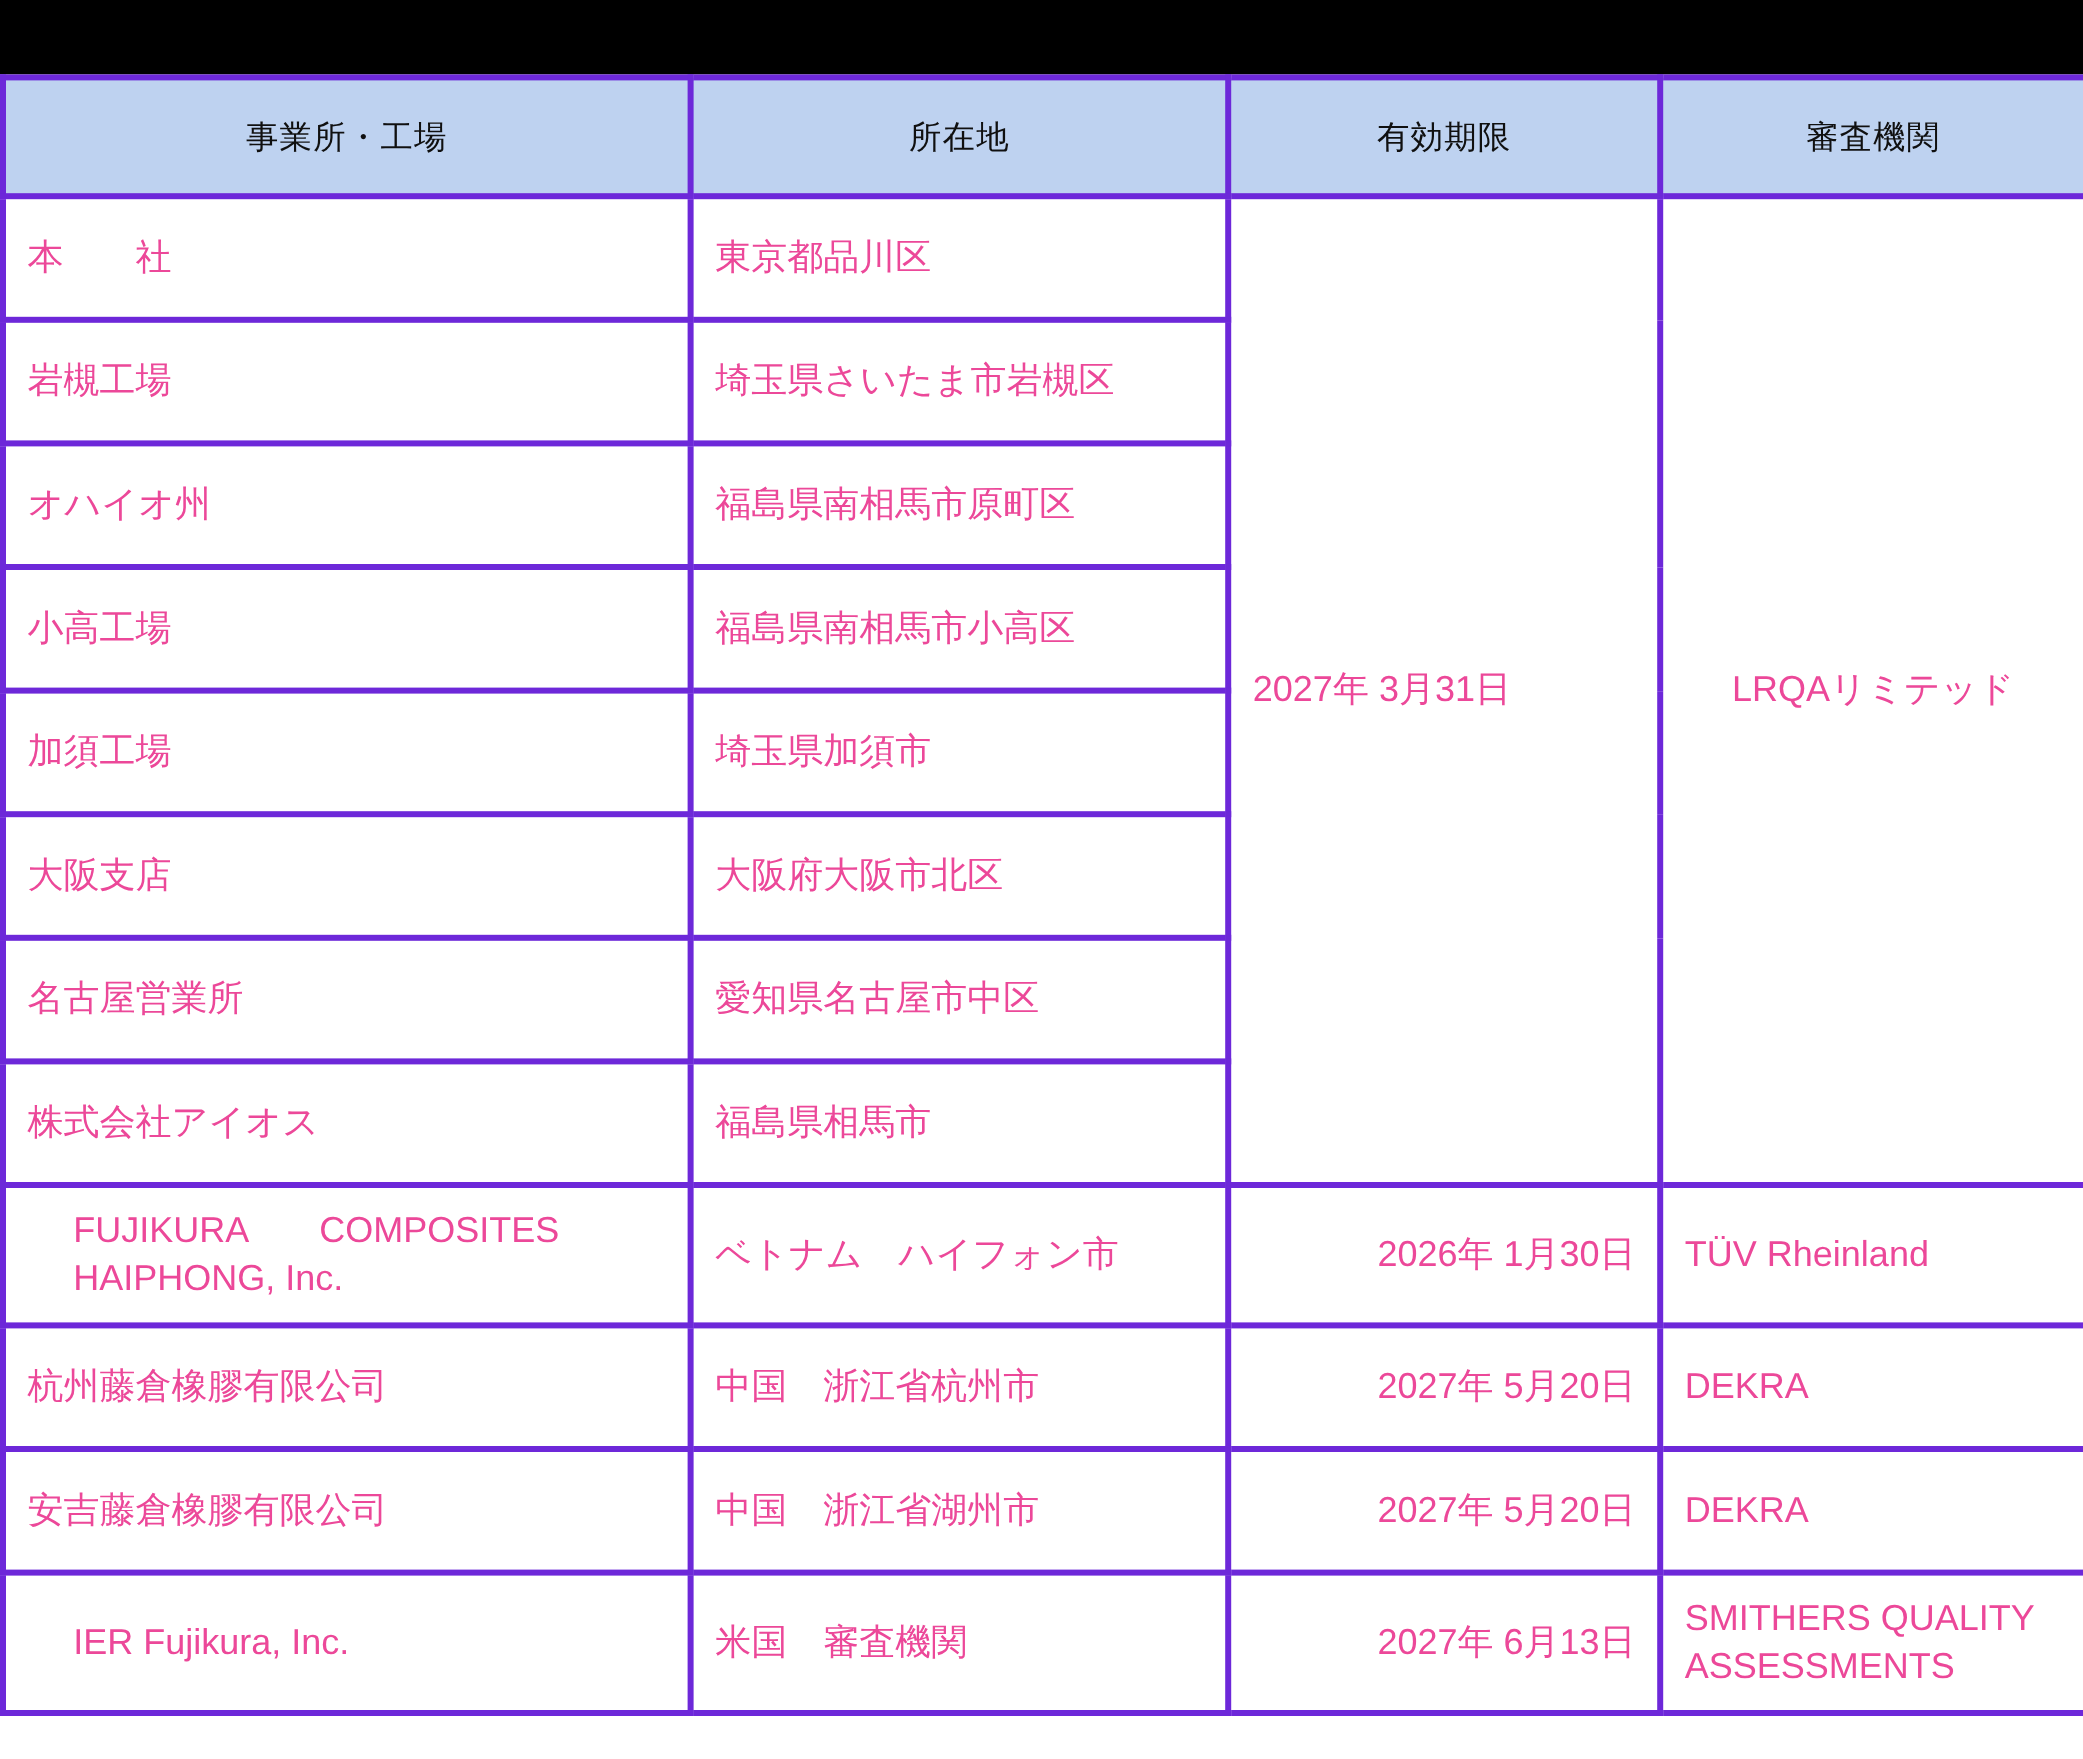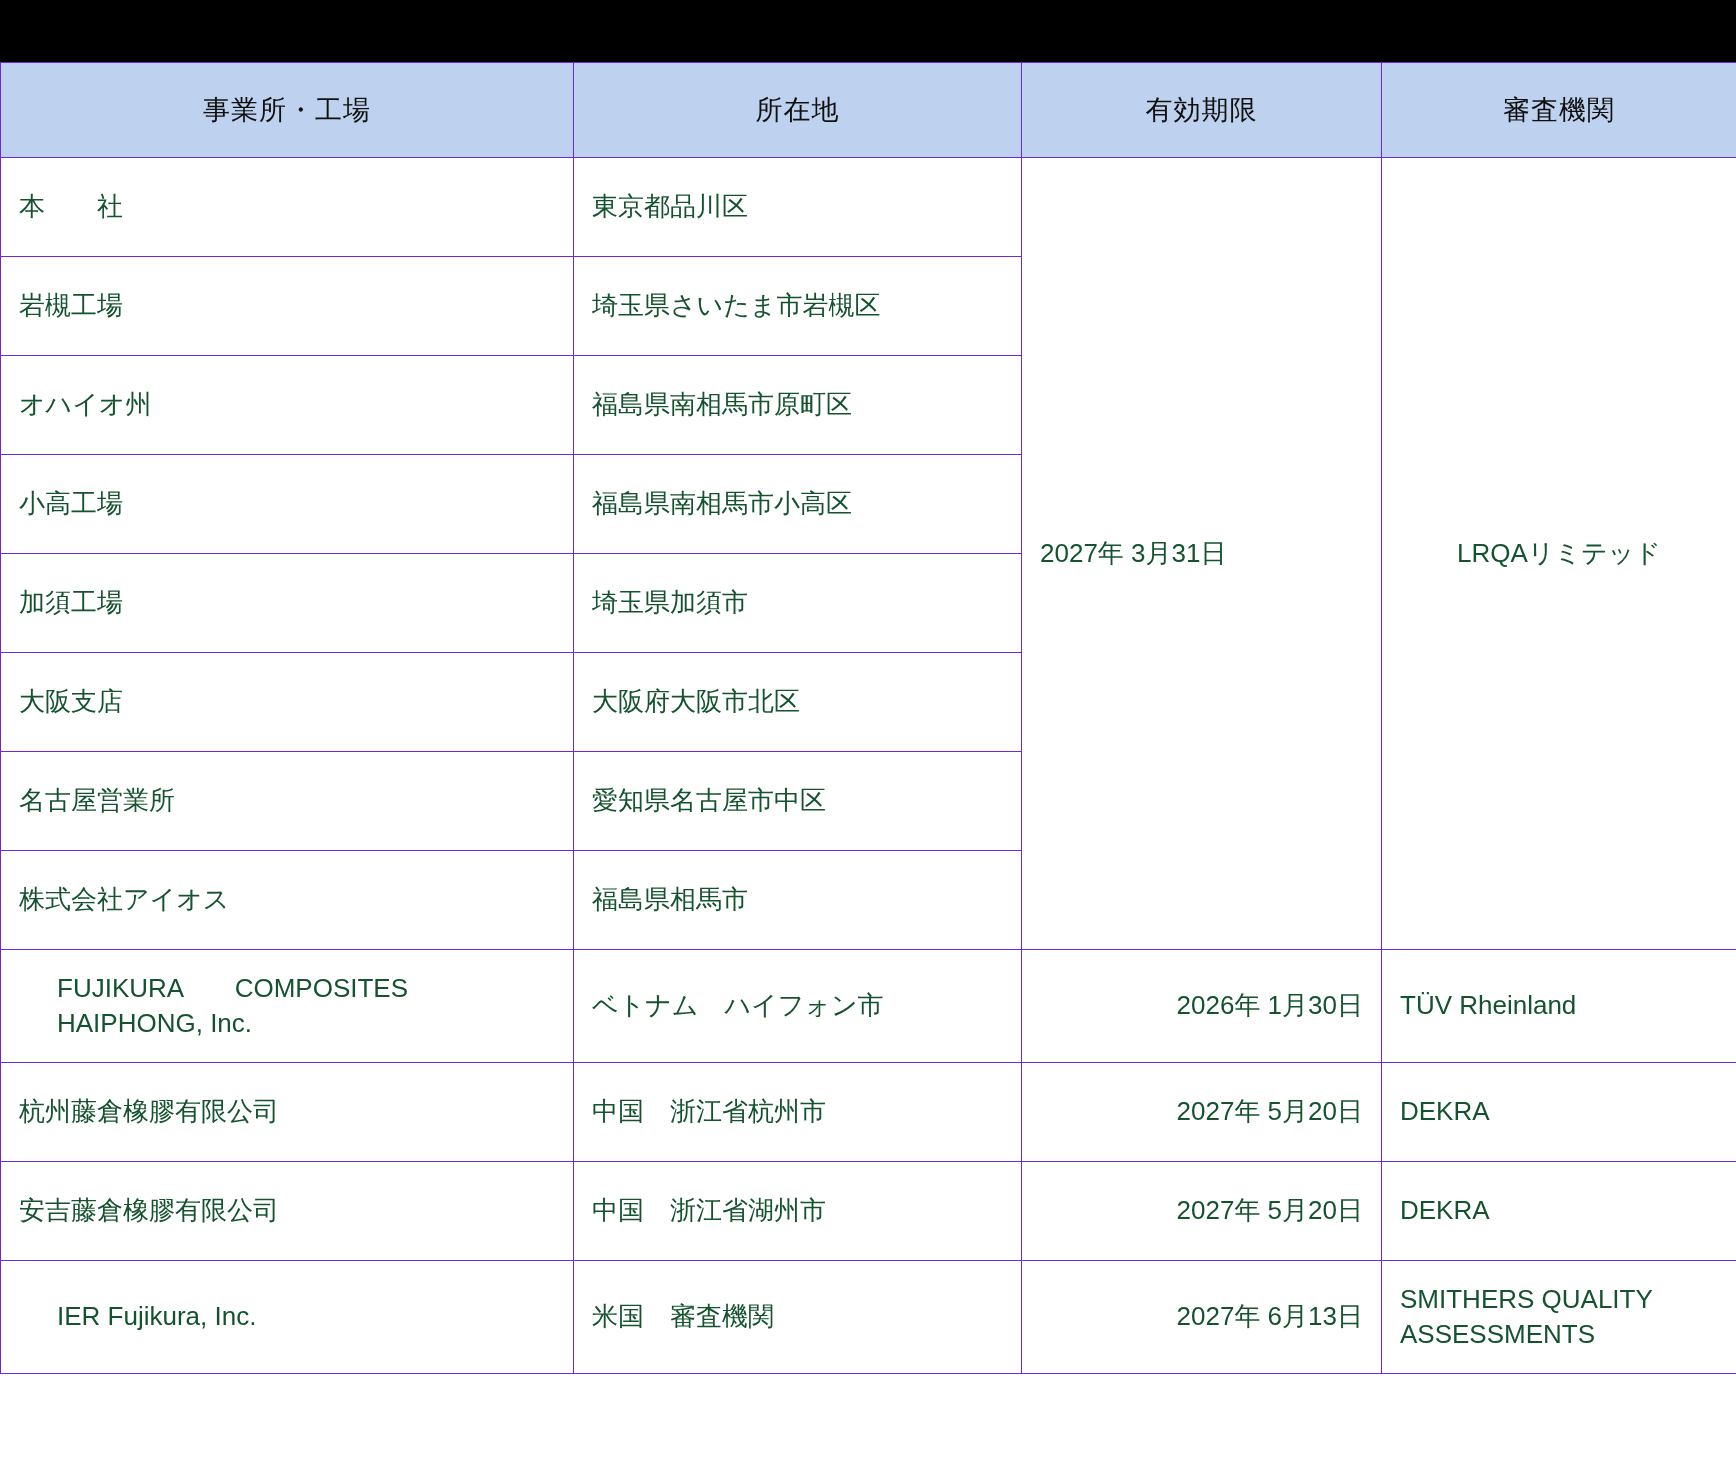--- a/index.html
+++ b/index.html
@@ -29,36 +29,36 @@
     width: 1736px;
     border-top: 1px solid #a9a9a9;
   }
   table.cert-table col.c-site   { width: 573px; }
   table.cert-table col.c-loc    { width: 448px; }
   table.cert-table col.c-exp    { width: 360px; }
   table.cert-table col.c-org    { width: 355px; }
 
   table.cert-table th,
   table.cert-table td {
-    border: 1px solid #6d28d9;
+    border: 5px solid #6d28d9;
     padding: 0 18px;
     vertical-align: middle;
     font-weight: normal;
   }
   table.cert-table th {
     background: #bed2f0;
     height: 94px;
     text-align: center;
     font-size: 27px;
     letter-spacing: 1px;
     color: #101010;
   }
   table.cert-table td {
-    font-size: 26px;
-    color: #14532d;
+    font-size: 30px;
+    color: #ec4899;
     line-height: 1.35;
   }
   td.site-cell {
     height: 98px;
     text-align: left;
     padding-left: 88px;
   }
   td.site-cell.latin {
     padding-left: 56px;
   }

